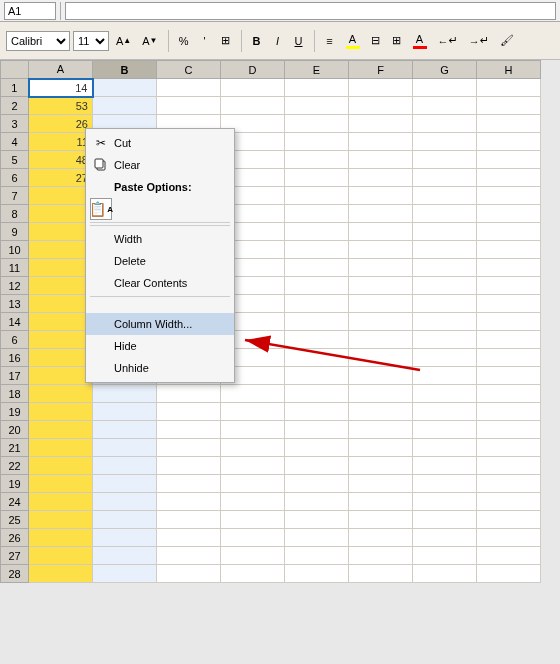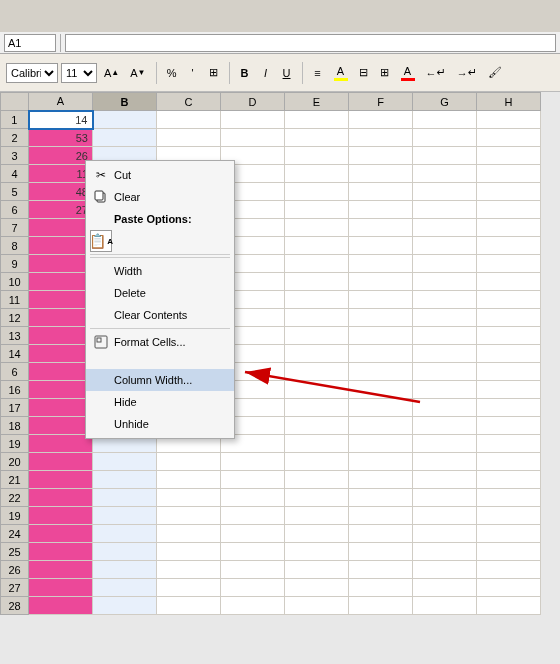--- a/index.html
+++ b/index.html
@@ -6,21 +6,20 @@
     body { font-family: 'Segoe UI', Arial, sans-serif; font-size: 11px; background: #d4d0c8; overflow: hidden; width: 560px; height: 664px; }
 
     
     .top-bar {
       display: flex;
       align-items: center;
       background: #f0f0f0;
       border-bottom: 1px solid #aaa;
       height: 22px;
       padding: 0 4px;
-      margin-top: 32px;
     }
     .name-box {
       width: 52px;
       border: 1px solid #999;
       font-size: 11px;
       padding: 1px 3px;
       background: white;
       height: 18px;
     }
     .formula-bar-sep {
@@ -48,21 +47,21 @@
       align-items: center;
       gap: 4px;
       height: 38px;
     }
     .ribbon-group {
       display: flex;
       align-items: center;
       gap: 3px;
     }
     .font-select {
-      width: 52px;
+      width: 64px;
       font-size: 11px;
       height: 20px;
       border: 1px solid #999;
       background: white;
     }
     .size-select {
       width: 36px;
       font-size: 11px;
       height: 20px;
       border: 1px solid #999;
@@ -136,21 +135,21 @@
       font-size: 11px;
       height: 18px;
       padding: 0 2px;
       background: white;
       min-width: 20px;
     }
     td.cell.selected-col {
       background: #e8f0fb;
     }
     td.cell-a {
-      background: #ec4899;
+      background: #fde047;
       color: #333;
       text-align: right;
       padding-right: 4px;
     }
     td.active-cell {
       border: 2px solid #1e6bb8 !important;
       background: white !important;
     }
 
     
@@ -658,29 +657,20 @@
 
     <div class="menu-item">
       <span>Delete</span>
     </div>
 
     <div class="menu-item">
       <span>Clear Contents</span>
     </div>
     <div class="menu-separator"></div>
 
-    <div class="menu-item">
-      <span class="menu-icon">
-        <svg width="14" height="14" viewBox="0 0 14 14">
-          <rect x="1" y="1" width="12" height="12" rx="1" stroke="#555" stroke-width="1" fill="none"></rect>
-          <rect x="3" y="3" width="4" height="4" stroke="#555" stroke-width="1" fill="none"></rect>
-        </svg>
-      </span>
-      <span>Format Cells...</span>
-    </div>
 
     <div class="menu-item highlighted" style="background:#c8d8ec;">
       <span>Column Width...</span>
     </div>
 
     <div class="menu-item">
       <span>Hide</span>
     </div>
 
     <div class="menu-item">

